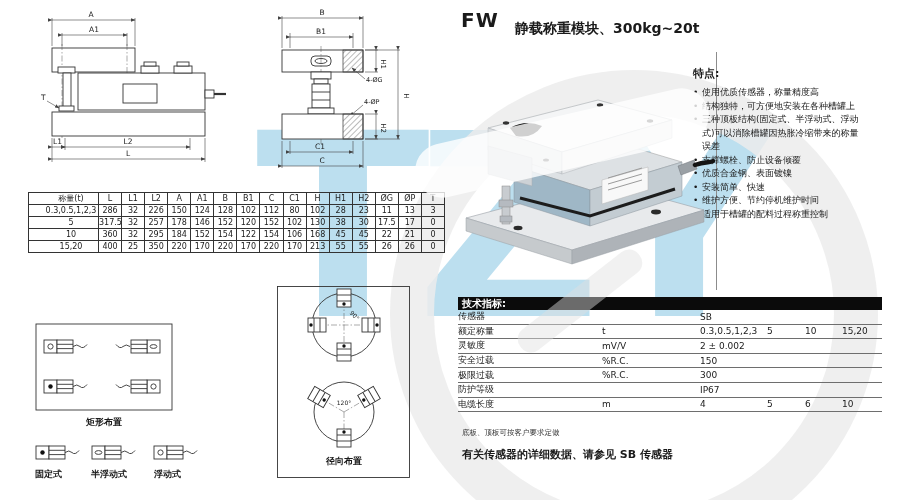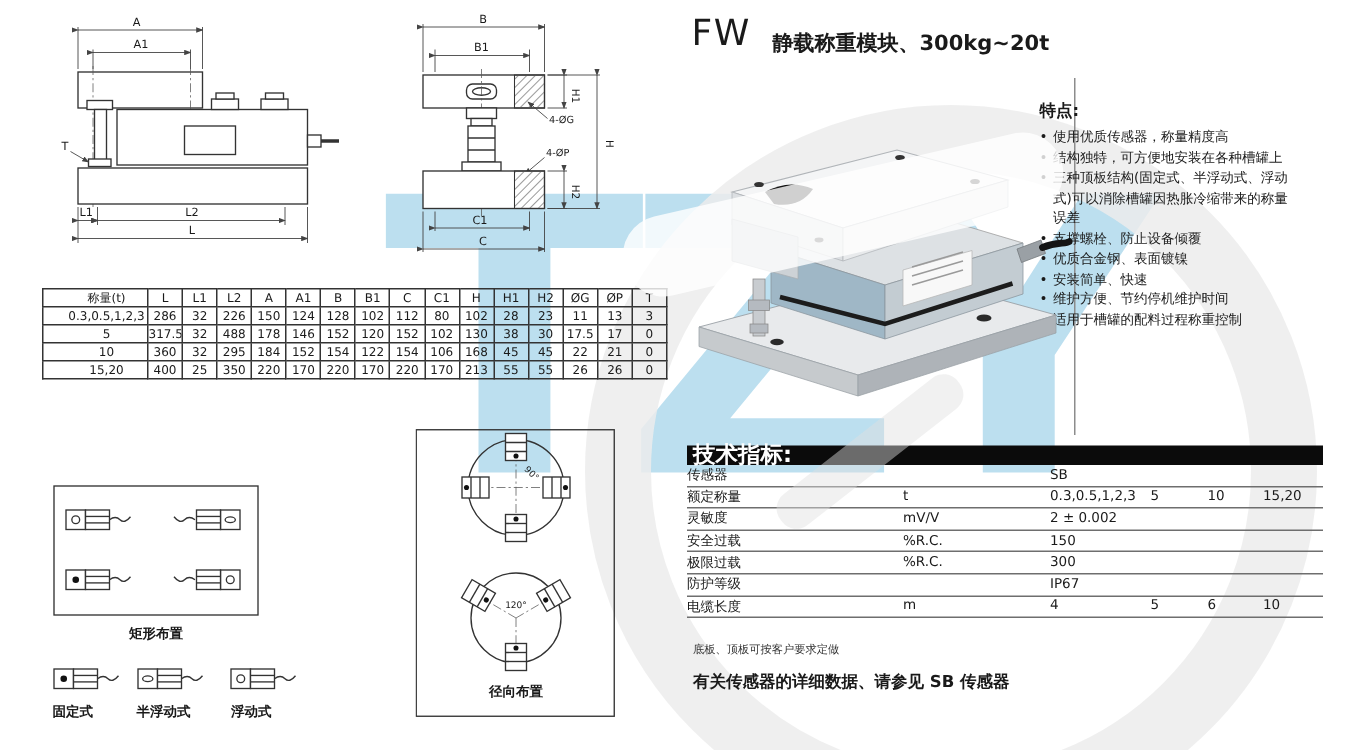--- a/index.html
+++ b/index.html
@@ -20,40 +20,40 @@
   }
   .wm-band{
     position:absolute;left:505px;top:288px;width:150px;height:26px;z-index:3;
     background:rgba(225,225,225,.45);transform:rotate(-38deg);border-radius:12px;
   }
   .wm-swoosh{
     position:absolute;left:412px;top:116px;width:300px;height:54px;z-index:3;
     background:rgba(255,255,255,.8);transform:rotate(-13deg);border-radius:28px;
   }
   
-  .fw-code{position:absolute;left:461px;top:8px;z-index:2;font-size:24px;font-weight:normal;letter-spacing:1px;}
+  .fw-code{position:absolute;left:461px;top:8px;z-index:2;font-size:20px;font-weight:bold;letter-spacing:1px;}
   .fw-title{position:absolute;left:515px;top:20px;z-index:2;font-size:14px;font-weight:bold;}
   .vline{position:absolute;left:716px;top:52px;width:1px;height:238px;background:#8c8c8c;z-index:2;}
   
   .features{position:absolute;left:693px;top:66px;width:170px;z-index:2;}
   .features .head{font-size:11px;font-weight:bold;margin-bottom:5px;}
   .feat-item{display:flex;font-size:9px;line-height:1.5;}
   .feat-item .b{width:9px;flex:none;}
   .feat-item .t{flex:1;}
   
   .dimtab{position:absolute;left:28px;top:192px;z-index:2;}
   .dimtab table{border-collapse:collapse;table-layout:fixed;width:417px;}
   .dimtab th,.dimtab td{
     border:1px solid #333;font-size:8px;font-weight:normal;
     text-align:center;padding:0;height:11px;white-space:nowrap;overflow:hidden;
   }
   .dimtab th:first-child,.dimtab td:first-child{width:54px;padding-left:15px;}
   
   .spec{position:absolute;left:458px;top:297px;width:424px;z-index:2;}
-  .spec-bar{height:13px;background:#0b0b0b;color:#fff;font-size:15px;font-weight:bold;line-height:13px;padding-left:4px;}
+  .spec-bar{height:13px;background:#0b0b0b;color:#fff;font-size:10px;font-weight:bold;line-height:13px;padding-left:4px;}
   .spec-row{display:flex;height:13.6px;border-bottom:1px solid #6e6e6e;font-size:9px;align-items:center;white-space:nowrap;}
   .spec-row .c0{width:144px;}
   .spec-row .c1{width:68px;}
   .spec-row .c2{width:67px;margin-left:30px;}
   .spec-row .c3{width:38px;}
   .spec-row .c4{width:37px;}
   .spec-row .c5{flex:1;}
   .note-sm{position:absolute;left:462px;top:428px;font-size:7.5px;color:#333;z-index:2;}
   .note-bold{position:absolute;left:462px;top:447px;font-size:11px;font-weight:bold;z-index:2;}
   
@@ -302,21 +302,21 @@
           <td>28</td>
           <td>23</td>
           <td>11</td>
           <td>13</td>
           <td>3</td>
         </tr>
         <tr>
           <td>5</td>
           <td>317.5</td>
           <td>32</td>
-          <td>488</td>
+          <td>257</td>
           <td>178</td>
           <td>146</td>
           <td>152</td>
           <td>120</td>
           <td>152</td>
           <td>102</td>
           <td>130</td>
           <td>38</td>
           <td>30</td>
           <td>17.5</td>

